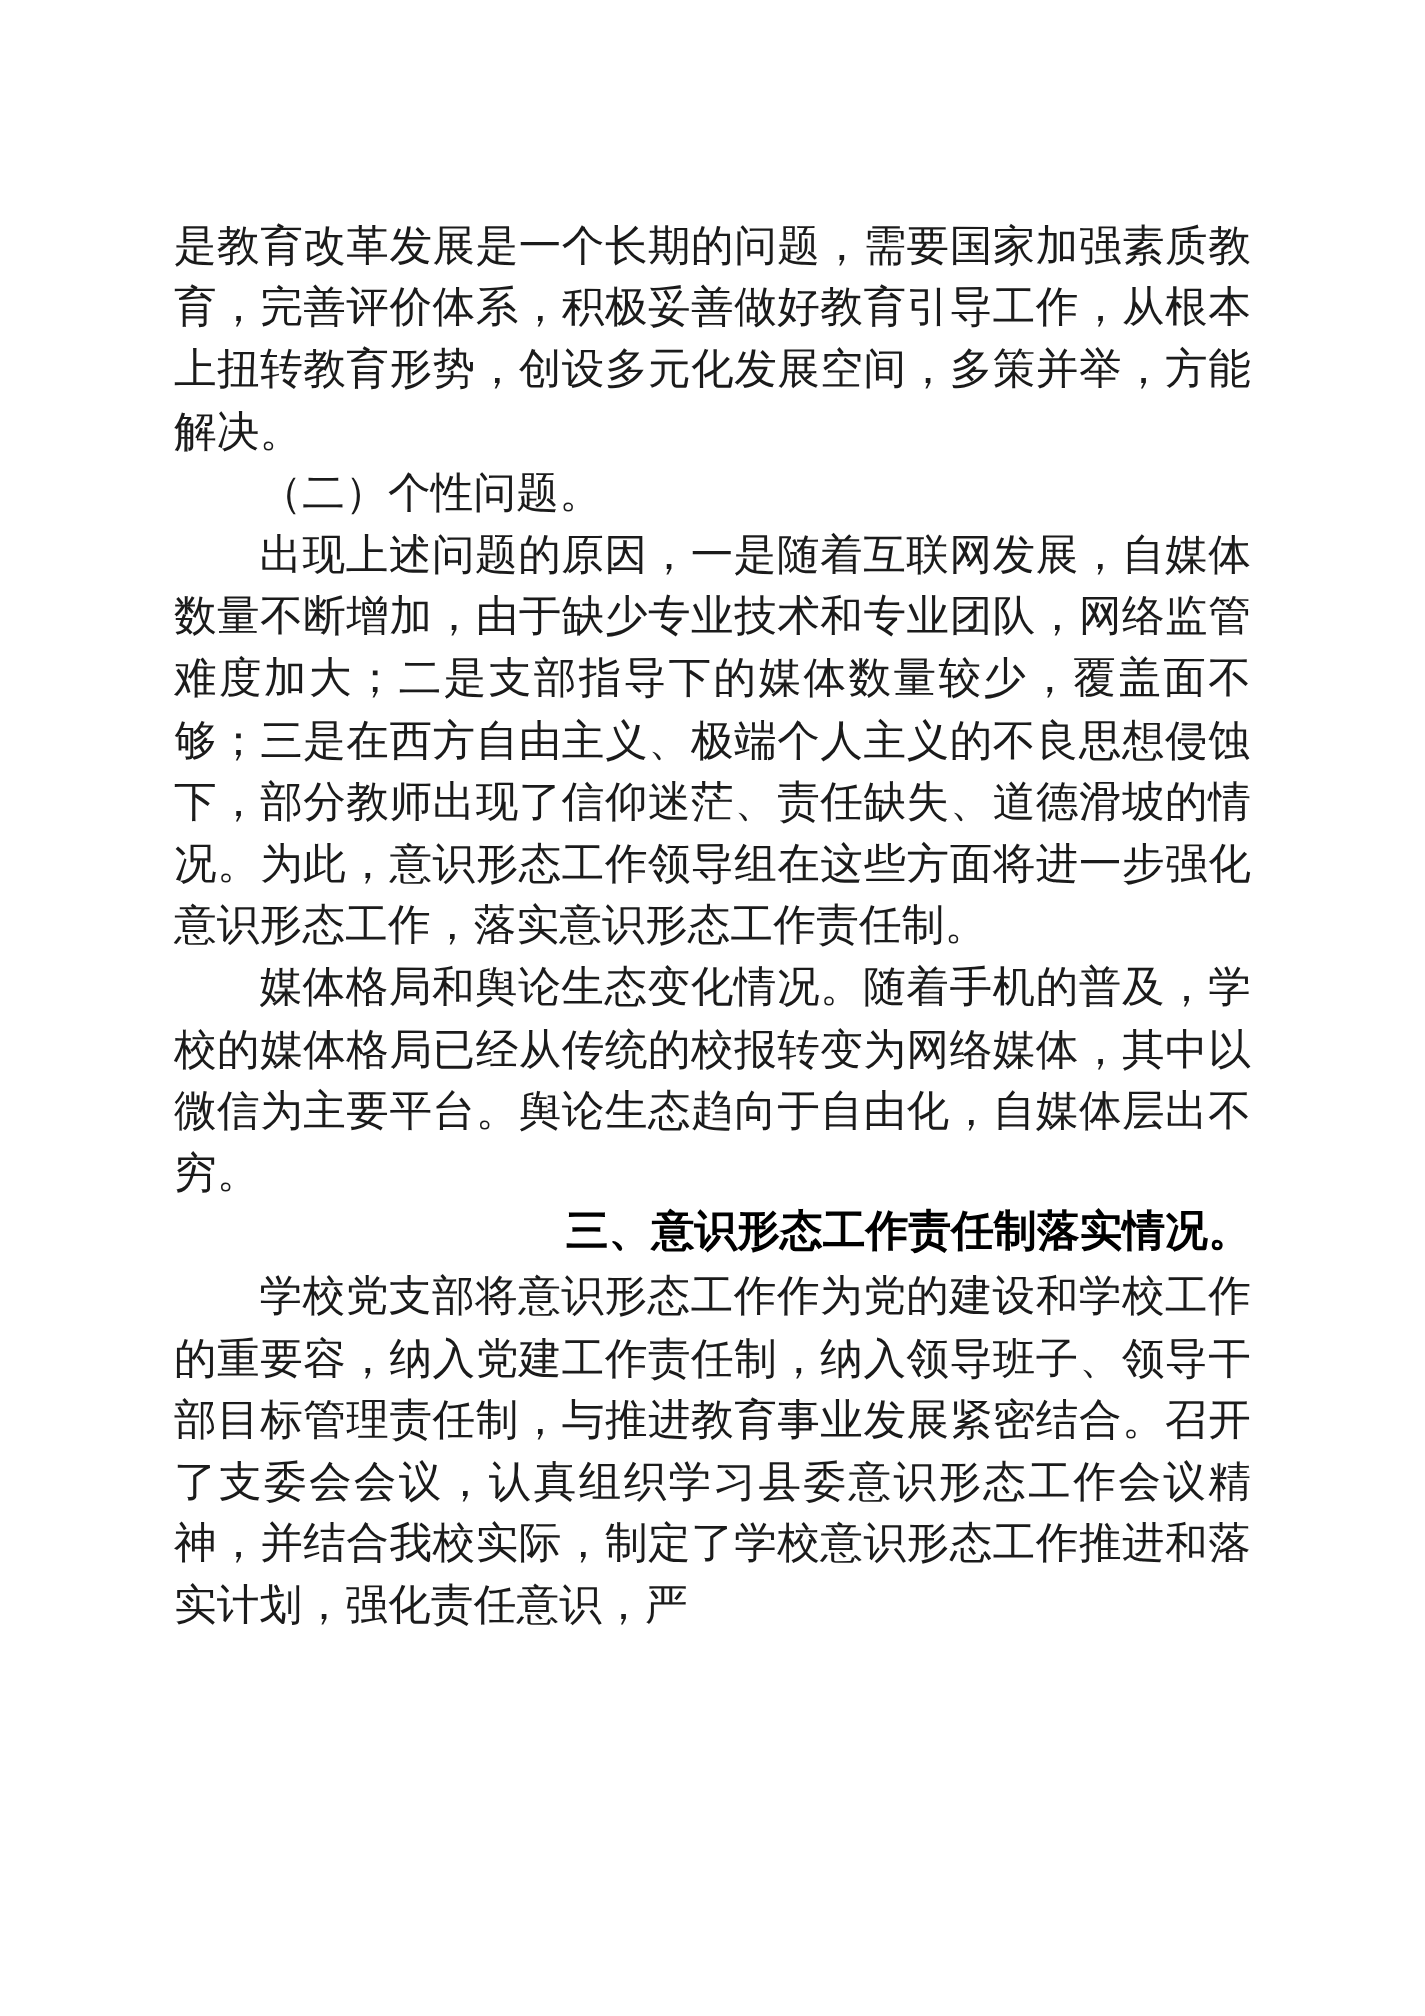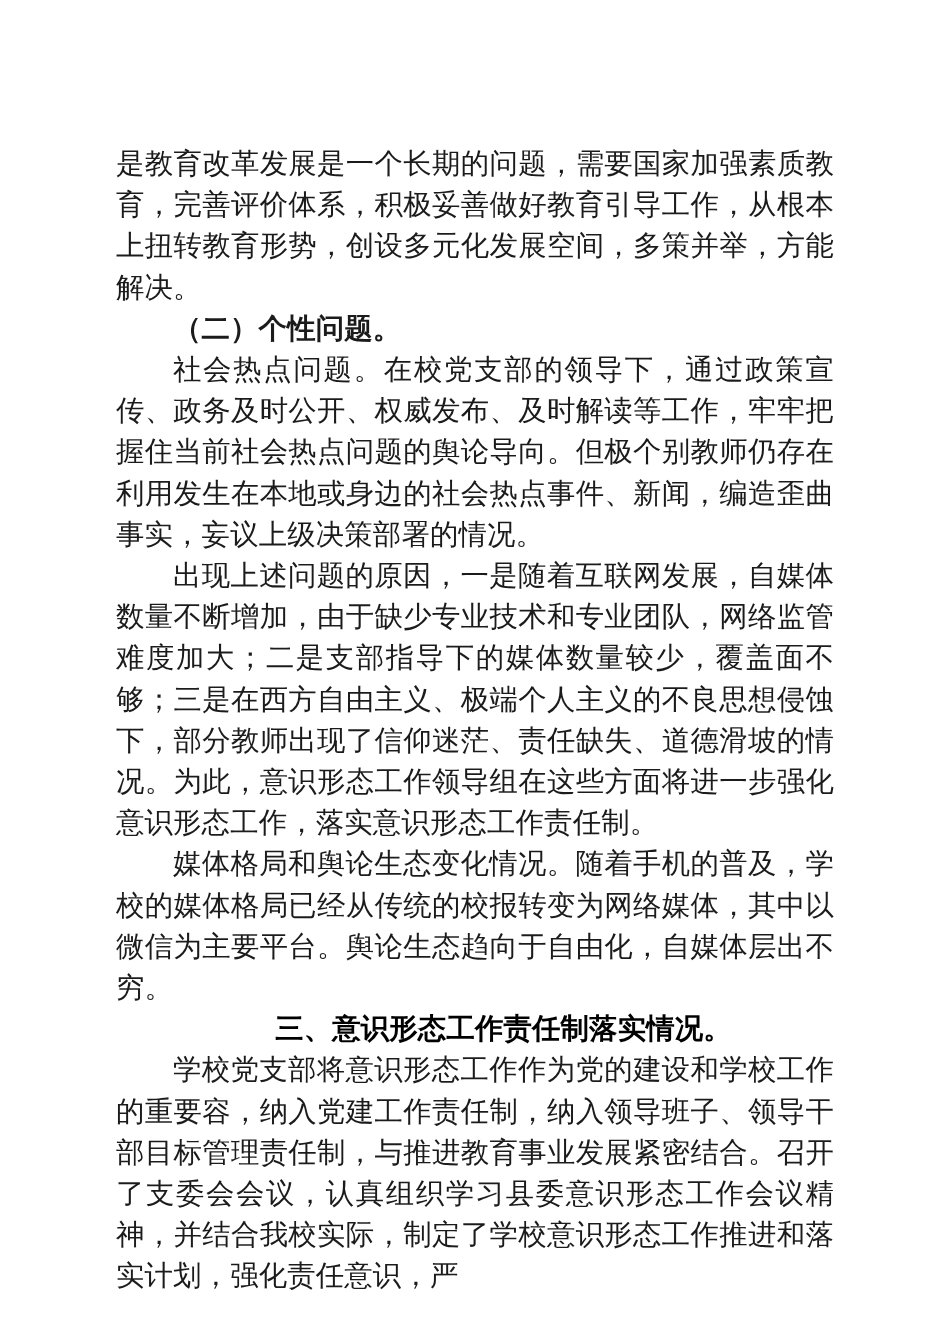--- a/index.html
+++ b/index.html
@@ -55,49 +55,48 @@
 
   
   .heading-bold {
     margin: 0;
     font-size: 28.4px;
     line-height: 41.2px;
     letter-spacing: 0.15px;
     text-indent: 57px;
     font-weight: 700;
     color: #000000;
-    font-family: Liberation Sans, sans-serif;
-    text-align: center;
+    font-family: Liberation Mono, monospace;
+    text-align: right;
   }
 
   
   .subheading {
     margin: 0;
     font-size: 28.4px;
     line-height: 41.2px;
     letter-spacing: 0.15px;
     text-indent: 57px;
-    font-weight: 700;
+    font-weight: 400;
     color: #1b1b1b;
     font-family: "DejaVu Serif", "Liberation Serif", serif;
     text-align: left;
   }
 </style>
 </head>
 <body>
 
 <div class="page">
   <div class="text-column">
 
     <p class="para cont">是教育改革发展是一个长期的问题，需要国家加强素质教育，完善评价体系，积极妥善做好教育引导工作，从根本上扭转教育形势，创设多元化发展空间，多策并举，方能解决。</p>
 
     <p class="subheading">（二）个性问题。</p>
 
 
-    <p class="para">社会热点问题。在校党支部的领导下，通过政策宣传、政务及时公开、权威发布、及时解读等工作，牢牢把握住当前社会热点问题的舆论导向。但极个别教师仍存在利用发生在本地或身边的社会热点事件、新闻，编造歪曲事实，妄议上级决策部署的情况。</p>
 
     <p class="para">出现上述问题的原因，一是随着互联网发展，自媒体数量不断增加，由于缺少专业技术和专业团队，网络监管难度加大；二是支部指导下的媒体数量较少，覆盖面不够；三是在西方自由主义、极端个人主义的不良思想侵蚀下，部分教师出现了信仰迷茫、责任缺失、道德滑坡的情况。为此，意识形态工作领导组在这些方面将进一步强化意识形态工作，落实意识形态工作责任制。</p>
 
     <p class="para">媒体格局和舆论生态变化情况。随着手机的普及，学校的媒体格局已经从传统的校报转变为网络媒体，其中以微信为主要平台。舆论生态趋向于自由化，自媒体层出不穷。</p>
 
     <p class="heading-bold">三、意识形态工作责任制落实情况。</p>
 
 
     <p class="para">学校党支部将意识形态工作作为党的建设和学校工作的重要容，纳入党建工作责任制，纳入领导班子、领导干部目标管理责任制，与推进教育事业发展紧密结合。召开了支委会会议，认真组织学习县委意识形态工作会议精神，并结合我校实际，制定了学校意识形态工作推进和落实计划，强化责任意识，严</p>
 

